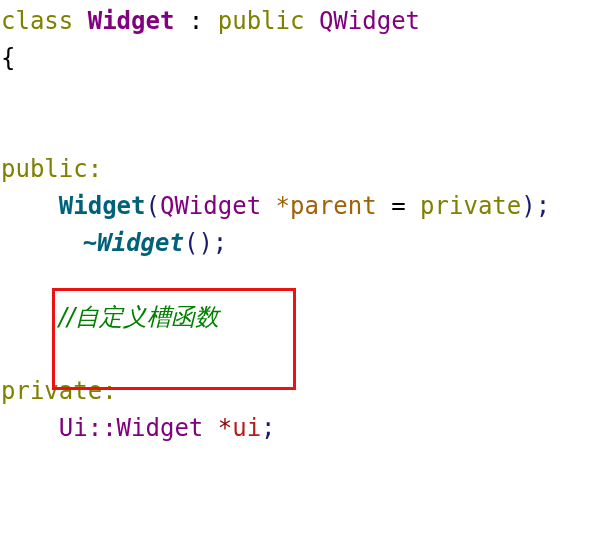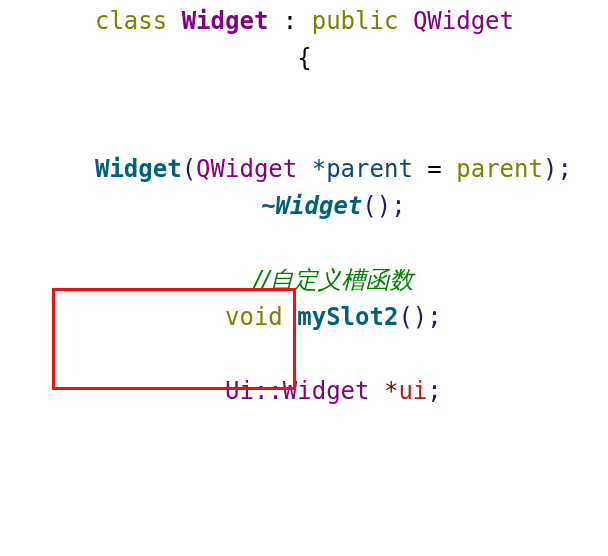--- a/index.html
+++ b/index.html
@@ -16,40 +16,39 @@
     font-family: "DejaVu Sans Mono", monospace;
   }
   .code-area {
     position: absolute;
     left: 0;
     top: 0;
     width: 608px;
     height: 556px;
     padding: 3px 0 0 0;
     box-sizing: border-box;
-    text-align: center;
   }
   .code-line {
     height: 37px;
     line-height: 37px;
     font-size: 24px;
     white-space: pre;
     letter-spacing: 0px;
     padding-left: 1px;
   }
   
   .tok-keyword   { color: #808000; }              
   .tok-type      { color: #800080; }              
   .tok-classname { color: #800080; font-weight: bold; }  
   .tok-func      { color: #00627a; font-weight: bold; }  
-  .tok-dtor      { color: #00627a; font-weight: bold; font-style: italic; }
+  .tok-dtor      { color: #00627a; font-weight: bold; font-style: italic; margin-left: 24px; }
   .tok-macro     { color: #000080; }              
   .tok-punct     { color: #1a1a6e; }              
   .tok-plain     { color: #000000; }              
-  .tok-param     { color: #0c4a6e; }              
+  .tok-param     { color: #a16207; }              
   .tok-var       { color: #b91c1c; }              
   .tok-op        { color: #8b0000; }              
   .tok-comment   { color: #008000; font-style: italic; }
   .tok-cjk       { font-family: "DejaVu Sans", sans-serif; font-style: italic; margin-top: 21px; }
 
   
   .highlight-box {
     position: absolute;
     left: 52px;
     top: 288px;
@@ -69,35 +68,36 @@
   <div class="code-area">
 
     <div class="code-line"><span class="tok-keyword">class</span><span class="tok-plain"> </span><span class="tok-classname">Widget</span><span class="tok-plain"> : </span><span class="tok-keyword">public</span><span class="tok-plain"> </span><span class="tok-type">QWidget</span></div>
 
     <div class="code-line"><span class="tok-plain">{</span></div>
 
     <div class="code-line"><span class="tok-plain">    </span></div>
 
     <div class="code-line">&nbsp;</div>
 
+    <div class="code-line"><span class="tok-keyword">public:</span></div>
 
-    <div class="code-line"><span class="tok-plain">    </span><span class="tok-func">Widget</span><span class="tok-punct">(</span><span class="tok-type">QWidget</span><span class="tok-plain"> </span><span class="tok-param">*parent</span><span class="tok-plain"> = </span><span class="tok-keyword">parent</span><span class="tok-punct">);</span></div>
+    <div class="code-line"><span class="tok-plain">    </span><span class="tok-func">Widget</span><span class="tok-punct">(</span><span class="tok-type">QWidget</span><span class="tok-plain"> </span><span class="tok-param">*parent</span><span class="tok-plain"> = </span><span class="tok-keyword">private</span><span class="tok-punct">);</span></div>
 
     <div class="code-line"><span class="tok-plain">    </span><span class="tok-dtor">~Widget</span><span class="tok-punct">();</span></div>
 
     <div class="code-line">&nbsp;</div>
 
     <div class="code-line"><span class="tok-plain">    </span><span class="tok-comment tok-cjk">//自定义槽函数</span></div>
 
 
-    <div class="code-line"><span class="tok-plain">    </span><span class="tok-keyword">void</span><span class="tok-plain"> </span><span class="tok-func">mySlot2</span><span class="tok-punct">();</span></div>
 
 
     <div class="code-line">&nbsp;</div>
 
+    <div class="code-line"><span class="tok-keyword">private:</span></div>
 
     <div class="code-line"><span class="tok-plain">    </span><span class="tok-type">Ui::Widget</span><span class="tok-plain"> </span><span class="tok-op">*</span><span class="tok-var">ui</span><span class="tok-punct">;</span></div>
 
   </div>
 
   <div class="highlight-box"></div>
 
 </div>
 
 </body></html>

